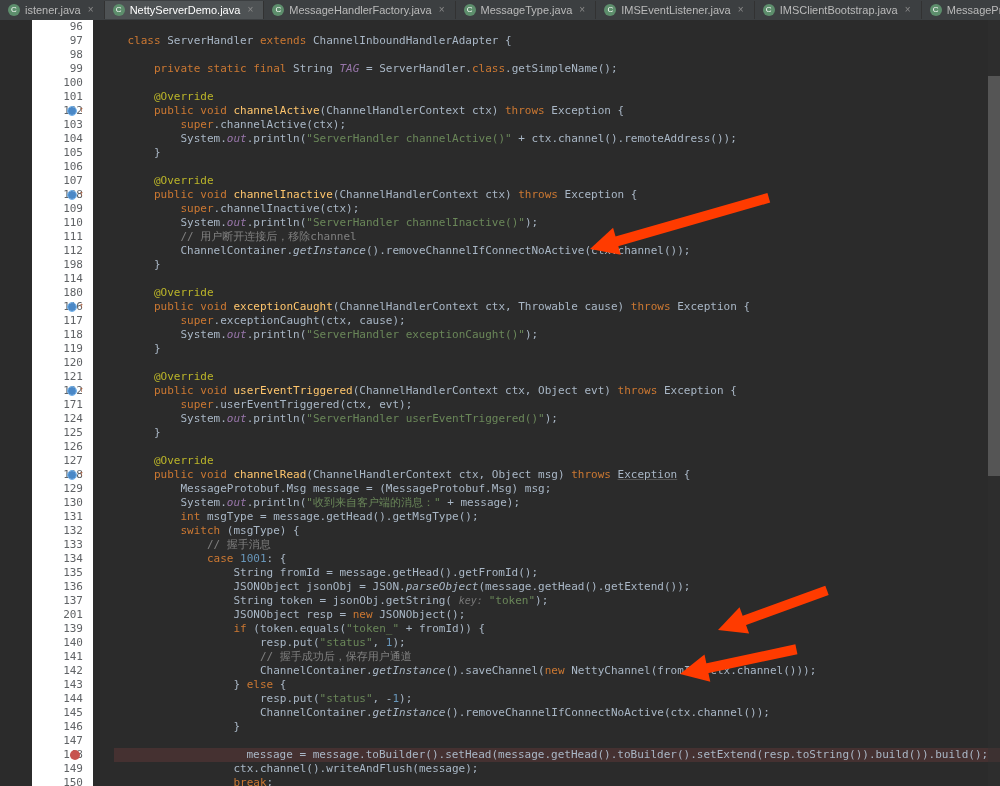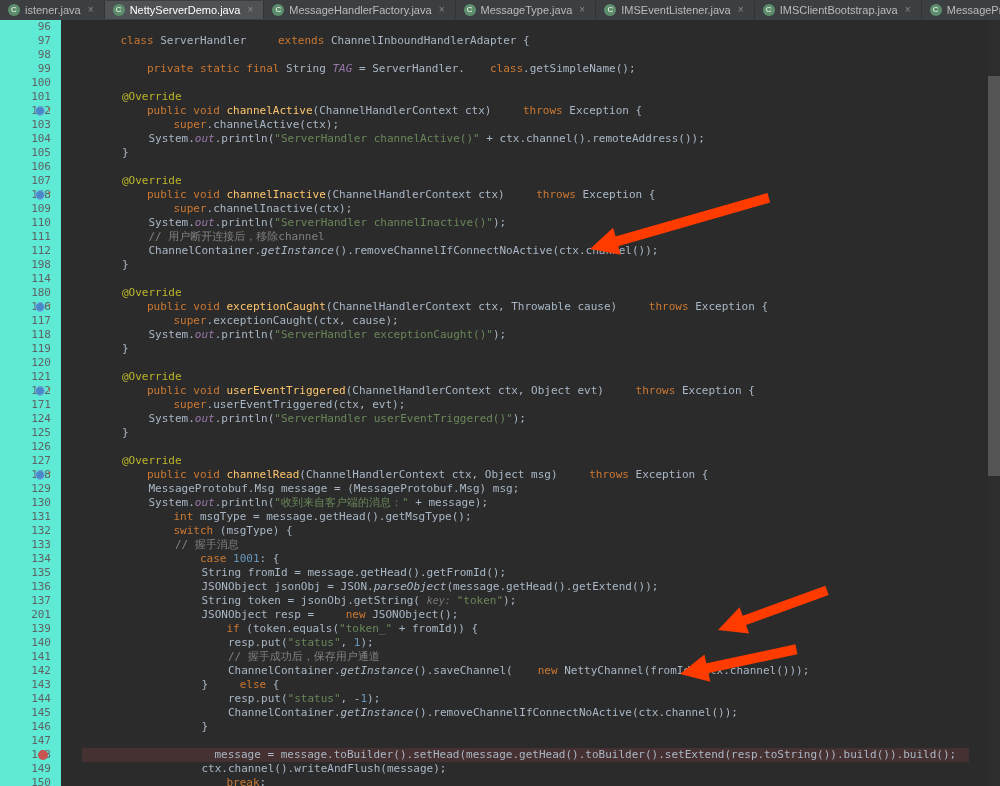--- a/index.html
+++ b/index.html
@@ -37,26 +37,27 @@
   .tab .close {
     width:10px;height:10px;font-size:10px;line-height:10px;text-align:center;
     color:#8a8a8a;
   }
   .editor {
     display: flex; position: relative;
     height: calc(786px - 20px);
   }
   .gutter {
     width: 61px;
-    background: #5eead4;
+    background: #ffffff;
     color: #606366;
     text-align: right;
     padding-right: 10px;
     line-height: 14px;
     position: relative;
+    margin-left: 32px;
   }
   .gutter .ln { height: 14px; }
   .gutter .mark-o {
     position: absolute; left: 36px;
     width: 8px; height: 8px; border-radius: 50%;
     background: #4a88c7;
     outline: 1px solid #6fb0ea;
   }
   .gutter .mark-up {
     position: absolute; left: 47px;
@@ -68,30 +69,30 @@
     background: #c75450;
   }
   .code {
     padding-left: 8px;
     line-height: 14px;
     white-space: pre;
   }
   .code .row { height: 14px; }
   .hl-row { background: rgba(128,64,64,0.30); width: 100%; margin-left: 13px; }
   
-  .kw { color: #cc7832; margin-left: 25px; }
+  .kw { color: #cc7832; }
   .fn { color: #ffc66d; }
   .str { color: #6a8759; }
   .num { color: #6897bb; }
   .com { color: #808080; }
   .ann { color: #bbb529; }
   .sf { color: #9876aa; font-style: italic; text-align: right; }
   .hint { color: #787878; font-style: italic; font-size: 10px; }
   .it { font-style: italic; }
-  .under { text-decoration-color: #555; }
+  .under { text-decoration: underline; text-decoration-color: #555; }
   .arrow-shaft {
     position:absolute; height:10px; background:#ff3b00;
   }
   .arrow-head {
     position:absolute; width:0;height:0;
     border-top:14px solid transparent;
     border-bottom:14px solid transparent;
     border-right:28px solid #ff3b00;
   }
   .scrollbar {

